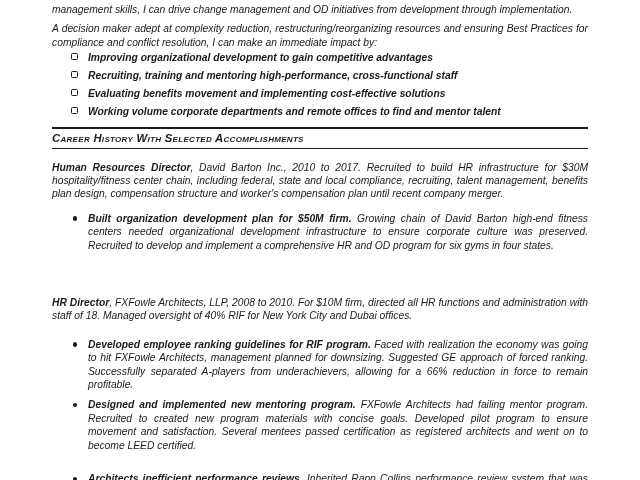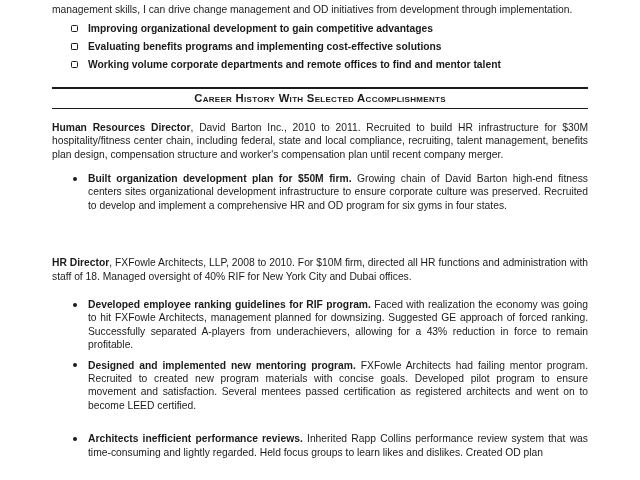--- a/index.html
+++ b/index.html
@@ -7,47 +7,47 @@
   .page {
     width: 640px; height: 480px;
     padding: 3px 52px 0 52px;
     overflow: hidden;
     background: #ffffff;
     color: #1b1b1b;
     font-family: "Liberation Sans", sans-serif;
     font-size: 10.3px;
     line-height: 13.4px;
     text-align: justify;
+    font-style: italic;
   }
   .para { text-align: justify; }
   .tail-para { margin-bottom: 6px; }
   .intro-para { margin-bottom: 2px; }
 
-  .impact-list { list-style: none; margin-bottom: 15px; }
+  .impact-list { list-style: none; margin-bottom: 8px; }
   .impact-item {
     position: relative;
     padding-left: 36px;
     font-weight: bold;
     margin-bottom: 4.6px;
     text-align: left;
   }
   .chk {
     position: absolute; left: 19px; top: 2.2px;
     width: 7px; height: 7px;
     border: 1.4px solid #1b1b1b;
     border-radius: 1.5px;
     background: #ffffff;
   }
 
   .section-header {
     border-top: 2px solid #1b1b1b;
     border-bottom: 1.5px solid #1b1b1b;
     padding: 2.5px 0 2px 0;
     margin-bottom: 12px;
-    text-align: center;
   }
   .section-title {
     font-weight: bold;
     font-size: 11.3px;
     font-variant: small-caps;
     letter-spacing: 0.3px;
     line-height: 14px;
   }
 
   .job-para { margin-bottom: 11px; }
@@ -69,59 +69,61 @@
   }
   .lead { font-weight: bold; }
 </style>
 </head>
 <body>
 
 <div class="page">
 
   <p class="para tail-para">management skills, I can drive change management and OD initiatives from development through implementation.</p>
 
+  <p class="para intro-para">A decision maker adept at complexity reduction, restructuring/reorganizing resources and ensuring Best Practices for compliance and conflict resolution, I can make an immediate impact by:</p>
 
   <ul class="impact-list">
     <li class="impact-item">
       <span class="chk"></span>
       <span>Improving organizational development to gain competitive advantages</span>
     </li>
     <li class="impact-item">
       <span class="chk"></span>
+      <span>Recruiting, training and mentoring high-performance, cross-functional staff</span>
     </li>
     <li class="impact-item">
       <span class="chk"></span>
-      <span>Evaluating benefits programs and implementing cost-effective solutions</span>
+      <span>Evaluating benefits movement and implementing cost-effective solutions</span>
     </li>
     <li class="impact-item">
       <span class="chk"></span>
       <span>Working volume corporate departments and remote offices to find and mentor talent</span>
     </li>
   </ul>
 
   <div class="section-header">
     <span class="section-title">Career History With Selected Accomplishments</span>
   </div>
 
   <p class="para job-para">
-    <span class="job-title">Human Resources Director</span><span>, David Barton Inc., 2010 to 2011. Recruited to build HR infrastructure for $30M hospitality/fitness center chain, including federal, state and local compliance, recruiting, talent management, benefits plan design, compensation structure and worker's compensation plan until recent company merger.</span>
+    <span class="job-title">Human Resources Director</span><span>, David Barton Inc., 2010 to 2017. Recruited to build HR infrastructure for $30M hospitality/fitness center chain, including federal, state and local compliance, recruiting, talent management, benefits plan design, compensation structure and worker's compensation plan until recent company merger.</span>
   </p>
 
   <div class="acc mb7">
     <span class="disc"></span>
-    <p class="para"><span class="lead">Built organization development plan for $50M firm.</span><span> Growing chain of David Barton high-end fitness centers sites organizational development infrastructure to ensure corporate culture was preserved. Recruited to develop and implement a comprehensive HR and OD program for six gyms in four states.</span></p>
+    <p class="para"><span class="lead">Built organization development plan for $50M firm.</span><span> Growing chain of David Barton high-end fitness centers needed organizational development infrastructure to ensure corporate culture was preserved. Recruited to develop and implement a comprehensive HR and OD program for six gyms in four states.</span></p>
   </div>
 
   <p class="para job-para mb15">
     <span class="job-title">HR Director</span><span>, FXFowle Architects, LLP, 2008 to 2010. For $10M firm, directed all HR functions and administration with staff of 18. Managed oversight of 40% RIF for New York City and Dubai offices.</span>
   </p>
 
   <div class="acc mb7">
     <span class="disc"></span>
-    <p class="para"><span class="lead">Developed employee ranking guidelines for RIF program.</span><span> Faced with realization the economy was going to hit FXFowle Architects, management planned for downsizing. Suggested GE approach of forced ranking.  Successfully separated A-players from underachievers, allowing for a 43% reduction in force to remain profitable.</span></p>
+    <p class="para"><span class="lead">Developed employee ranking guidelines for RIF program.</span><span> Faced with realization the economy was going to hit FXFowle Architects, management planned for downsizing. Suggested GE approach of forced ranking.  Successfully separated A-players from underachievers, allowing for a 66% reduction in force to remain profitable.</span></p>
   </div>
 
   <div class="acc mb4">
     <span class="disc"></span>
     <p class="para"><span class="lead">Designed and implemented new mentoring program.</span><span> FXFowle Architects had failing mentor program. Recruited to created new program materials with concise goals. Developed pilot program to ensure movement and satisfaction. Several mentees passed certification as registered architects and went on to become LEED certified.</span></p>
   </div>
 
 
   <div class="acc">
     <span class="disc"></span>

